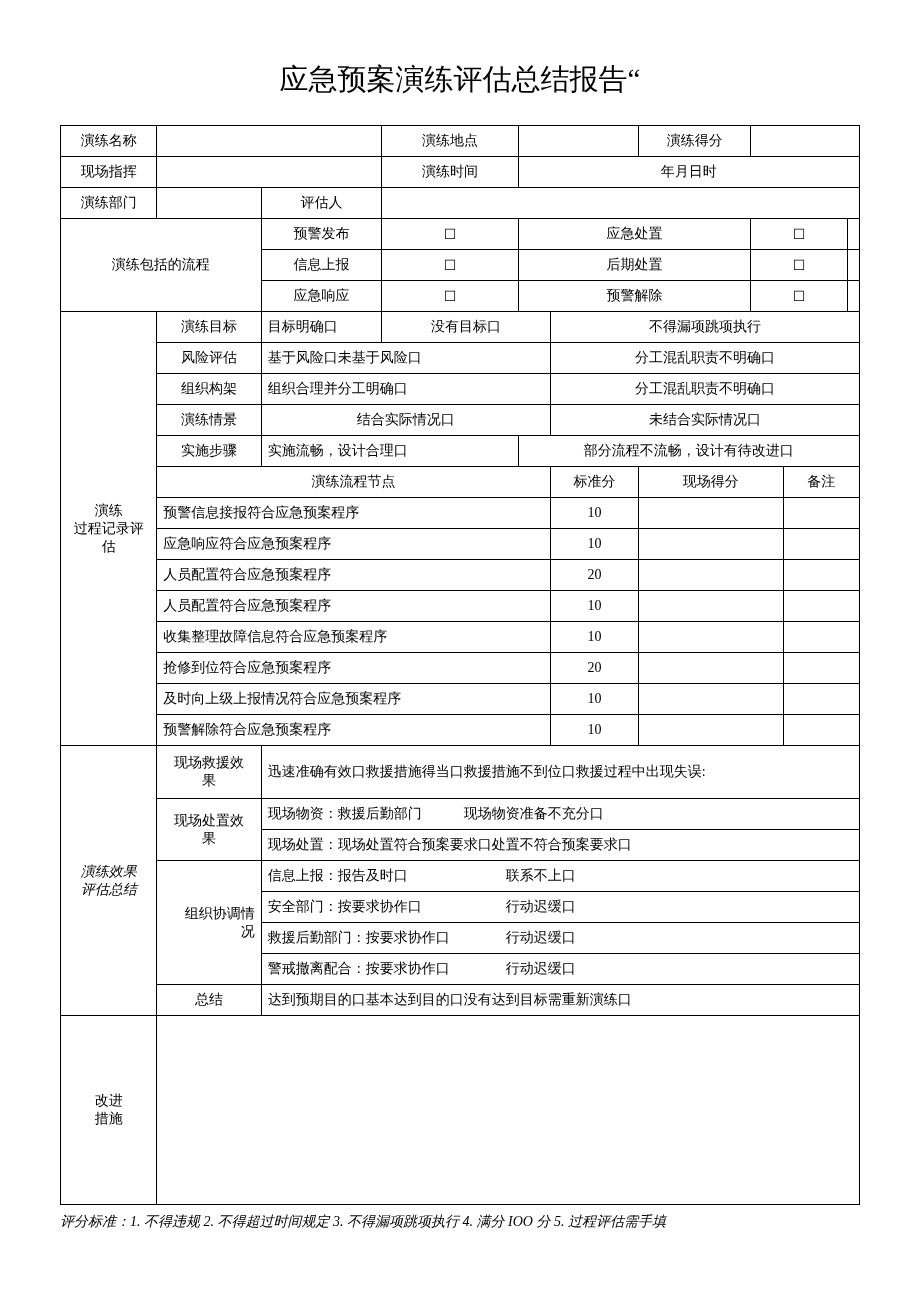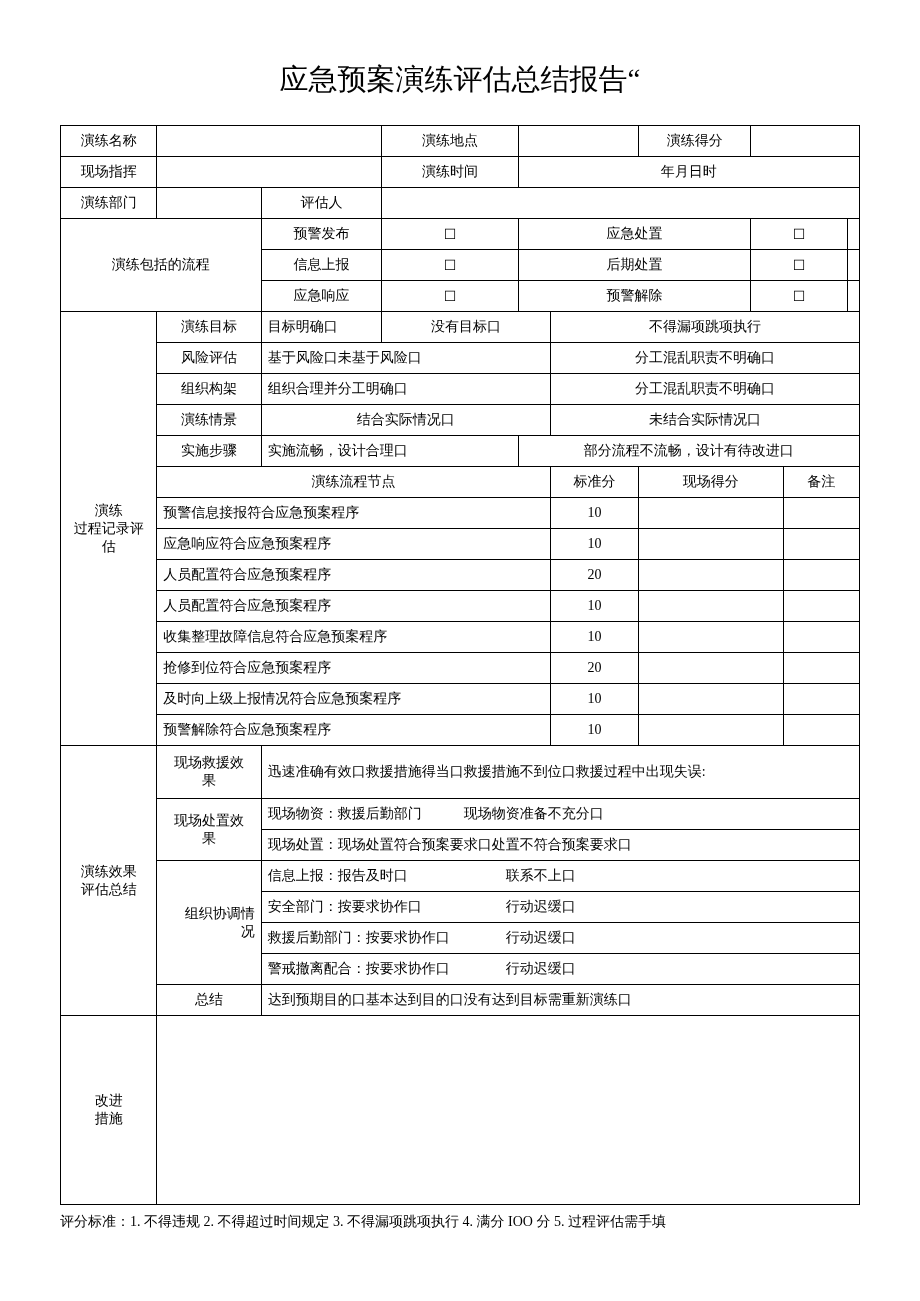--- a/index.html
+++ b/index.html
@@ -28,20 +28,21 @@
     height: 22px;
     word-break: break-all;
   }
   .center { text-align: center; }
   .left   { text-align: left; }
   .tall   { height: 180px; vertical-align: top; margin-left: 21px; }
   .footnote {
     font-size: 14px;
     margin: 8px 0 0 0;
     text-align: left;
+    font-style: italic;
   }
   .cb { font-family: "Segoe UI Symbol", sans-serif; }
 </style>
 </head>
 <body>
 
 <h1>应急预案演练评估总结报告“</h1>
 
 <table>
   <colgroup>
@@ -192,21 +193,21 @@
     <td colspan="3"></td>
   </tr>
   <tr>
     <td colspan="7" class="left">预警解除符合应急预案程序</td>
     <td colspan="2" class="center">10</td>
     <td colspan="4"></td>
     <td colspan="3"></td>
   </tr>
 
   <tr>
-    <td colspan="2" rowspan="8" class="center" style="white-space:pre-line;">演练效果
+    <td colspan="2" rowspan="8" class="center" style="white-space:pre-line;font-style:italic;">演练效果
 评估总结</td>
     <td colspan="2" class="center" style="white-space:pre-line;height:44px;">现场救援效
 果</td>
     <td colspan="14" class="left">迅速准确有效口救援措施得当口救援措施不到位口救援过程中出现失误:</td>
   </tr>
   <tr>
     <td colspan="2" rowspan="2" class="center" style="white-space:pre-line;">现场处置效
 果</td>
     <td colspan="14" class="left">现场物资：救援后勤部门　　　现场物资准备不充分口</td>
   </tr>

